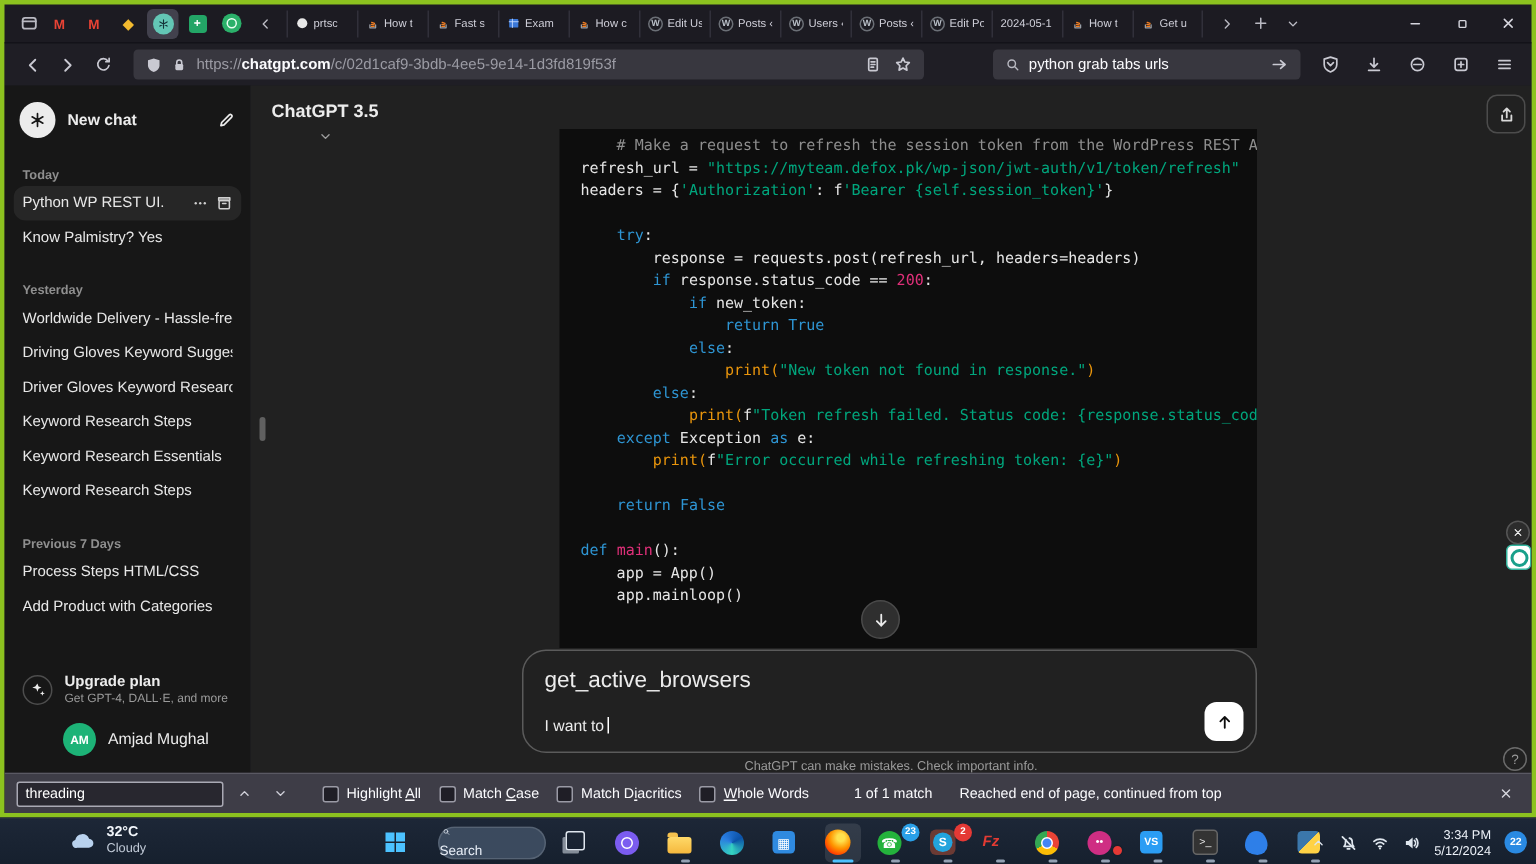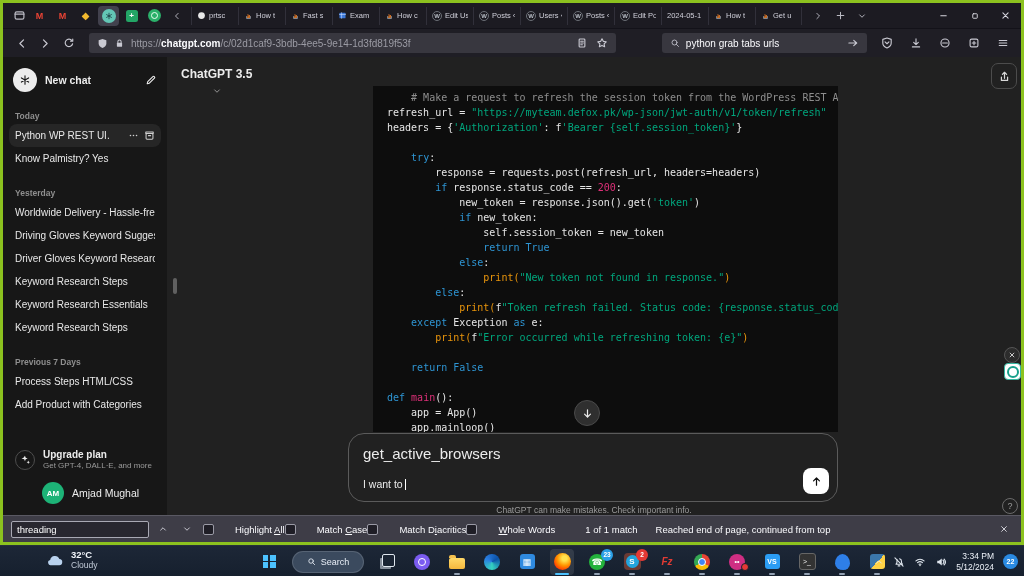--- a/index.html
+++ b/index.html
@@ -84,34 +84,34 @@
   .helpbtn{position:absolute;right:3px;top:441px;width:14px;height:14px;border-radius:50%;border:1px solid #6b6b6b;color:#9b9b9b;font-size:9px;display:flex;align-items:center;justify-content:center;}
   .wx{position:absolute;right:1px;top:290px;width:14px;height:14px;border-radius:50%;background:#2c2c2c;border:1px solid #555;color:#fff;display:flex;align-items:center;justify-content:center;}
   .wext{position:absolute;right:0px;top:306px;width:15px;height:15px;border-radius:4px;background:#fff;border:1px solid #35b6a0;display:flex;align-items:center;justify-content:center;}
   .wexti{width:8px;height:8px;border:2px solid #18a08b;border-radius:50%;}
   .scrollthumb{position:absolute;left:6px;top:221px;width:4px;height:16px;background:#606060;border-radius:2px;}
   
   .findbar{height:26px;background:#3e3d47;border-top:1px solid #5a5963;display:flex;align-items:center;padding:0 8px;flex:0 0 auto;}
   .findinput{width:126px;height:15px;background:#28272f;border:1px solid #a9a9b4;border-radius:2px;color:#fff;font-size:9.5px;padding:0 5px;font-family:"Liberation Sans",sans-serif;}
   .fnav{color:#cfcfd8;width:20px;display:flex;justify-content:center;margin-left:4px;}
   #findopts{display:flex;align-items:center;margin-left:6px;}
-  .fopt{display:flex;align-items:center;gap:21px;color:#fbfbfe;font-size:9.5px;}
+  .fopt{display:flex;align-items:center;gap:5px;color:#fbfbfe;font-size:9.5px;margin-left:12px;}
   .cb{width:9px;height:9px;border:1px solid #9a9aa5;border-radius:2px;background:#1f1e26;flex:0 0 auto;}
   .uk{text-decoration:underline;}
   .fcount{font-size:9.5px;color:#fbfbfe;margin-left:30px;}
   .fstatus{font-size:9.5px;color:#fbfbfe;margin-left:18px;}
   .fclose{margin-left:auto;color:#d6d6de;margin-right:4px;display:flex;}
   
   .taskbar{position:absolute;left:0;top:545px;width:1024px;height:31px;background:linear-gradient(180deg,#1d2737,#16202e);border-top:1px solid rgba(255,255,255,.07);box-sizing:border-box;}
   .weather{position:absolute;left:46px;top:3px;display:flex;gap:7px;align-items:center;}
   .wcloud{color:#b9d2ee;display:flex;}
   .wt{font-size:9.5px;color:#f2f6fb;font-weight:700;}
   .wc{font-size:8.5px;color:#c2cbd8;}
   #tbicons{position:absolute;left:257px;top:2px;height:27px;display:flex;align-items:center;gap:11px;}
-  .ti{position:relative;width:24px;height:26px;display:flex;align-items:center;justify-content:center;border-radius:4px;}
+  .ti{position:relative;width:24px;height:26px;display:flex;justify-content:center;border-radius:4px;flex-direction:column;}
   .ti.tactive{background:rgba(255,255,255,.10);}
   .trun{position:absolute;bottom:0;left:50%;transform:translateX(-50%);width:6px;height:2px;border-radius:1px;background:#93a1b3;}
   .trun.act{width:14px;background:#4cc2ff;}
   .tsearch{width:70px !important;background:#3b4a5e;border:1px solid rgba(255,255,255,.14);border-radius:11px;height:20px !important;gap:5px;color:#e8eef7;font-size:9px;}
   .tbadge{position:absolute;top:0px;right:-4px;min-width:12px;height:12px;border-radius:6px;color:#fff;font-size:6.5px;display:flex;align-items:center;justify-content:center;padding:0 2px;font-weight:700;box-sizing:border-box;}
   .tdot{position:absolute;bottom:4px;right:0;width:6px;height:6px;border-radius:50%;background:#e53935;border:1px solid #16202e;}
   .winlogo{width:13px;height:13px;display:grid;grid-template-columns:1fr 1fr;grid-template-rows:1fr 1fr;gap:1.5px;}
   .winlogo div{background:#4cc2ff;}
   .ttvbox{width:11px;height:11px;border:1.3px solid #dfe6ee;border-radius:2px;box-shadow:-3px 3px 0 -1px rgba(223,230,238,.55);margin:-2px 0 0 2px;}
   .purpleapp{width:16px;height:16px;border-radius:50%;background:#7b5cf0;display:flex;align-items:center;justify-content:center;}
@@ -487,23 +487,21 @@
               </svg>
             </div>
           <div class="codeblock" id="code">
               <div class="cl"><span class="tk-c">    # Make a request to refresh the session token from the WordPress REST API end</span></div>
               <div class="cl"><span class="tk-v">refresh_url = </span><span class="tk-s">"https://myteam.defox.pk/wp-json/jwt-auth/v1/token/refresh"</span></div>
               <div class="cl"><span class="tk-v">headers = {</span><span class="tk-s">'Authorization'</span><span class="tk-v">: f</span><span class="tk-s">'Bearer {self.session_token}'</span><span class="tk-v">}</span></div>
               <div class="cl">&nbsp;</div>
               <div class="cl"><span class="tk-v">    </span><span class="tk-k">try</span><span class="tk-v">:</span></div>
               <div class="cl"><span class="tk-v">        response = requests.post(refresh_url, headers=headers)</span></div>
               <div class="cl"><span class="tk-v">        </span><span class="tk-k">if</span><span class="tk-v"> response.status_code == </span><span class="tk-n">200</span><span class="tk-v">:</span></div>
-              <div class="cl"><span class="tk-v">            new_token = response.json().get(</span><span class="tk-s">'token'</span><span class="tk-v">)</span></div>
               <div class="cl"><span class="tk-v">            </span><span class="tk-k">if</span><span class="tk-v"> new_token:</span></div>
-              <div class="cl"><span class="tk-v">                self.session_token = new_token</span></div>
               <div class="cl"><span class="tk-v">                </span><span class="tk-k">return</span><span class="tk-v"> </span><span class="tk-k">True</span></div>
               <div class="cl"><span class="tk-v">            </span><span class="tk-k">else</span><span class="tk-v">:</span></div>
               <div class="cl"><span class="tk-v">                </span><span class="tk-f">print(</span><span class="tk-s">"New token not found in response."</span><span class="tk-f">)</span></div>
               <div class="cl"><span class="tk-v">        </span><span class="tk-k">else</span><span class="tk-v">:</span></div>
               <div class="cl"><span class="tk-v">            </span><span class="tk-f">print(</span><span class="tk-v">f</span><span class="tk-s">"Token refresh failed. Status code: {response.status_code}, Er</span></div>
               <div class="cl"><span class="tk-v">    </span><span class="tk-k">except</span><span class="tk-v"> Exception </span><span class="tk-k">as</span><span class="tk-v"> e:</span></div>
               <div class="cl"><span class="tk-v">        </span><span class="tk-f">print(</span><span class="tk-v">f</span><span class="tk-s">"Error occurred while refreshing token: {e}"</span><span class="tk-f">)</span></div>
               <div class="cl">&nbsp;</div>
               <div class="cl"><span class="tk-v">    </span><span class="tk-k">return</span><span class="tk-v"> </span><span class="tk-k">False</span></div>
               <div class="cl">&nbsp;</div>

